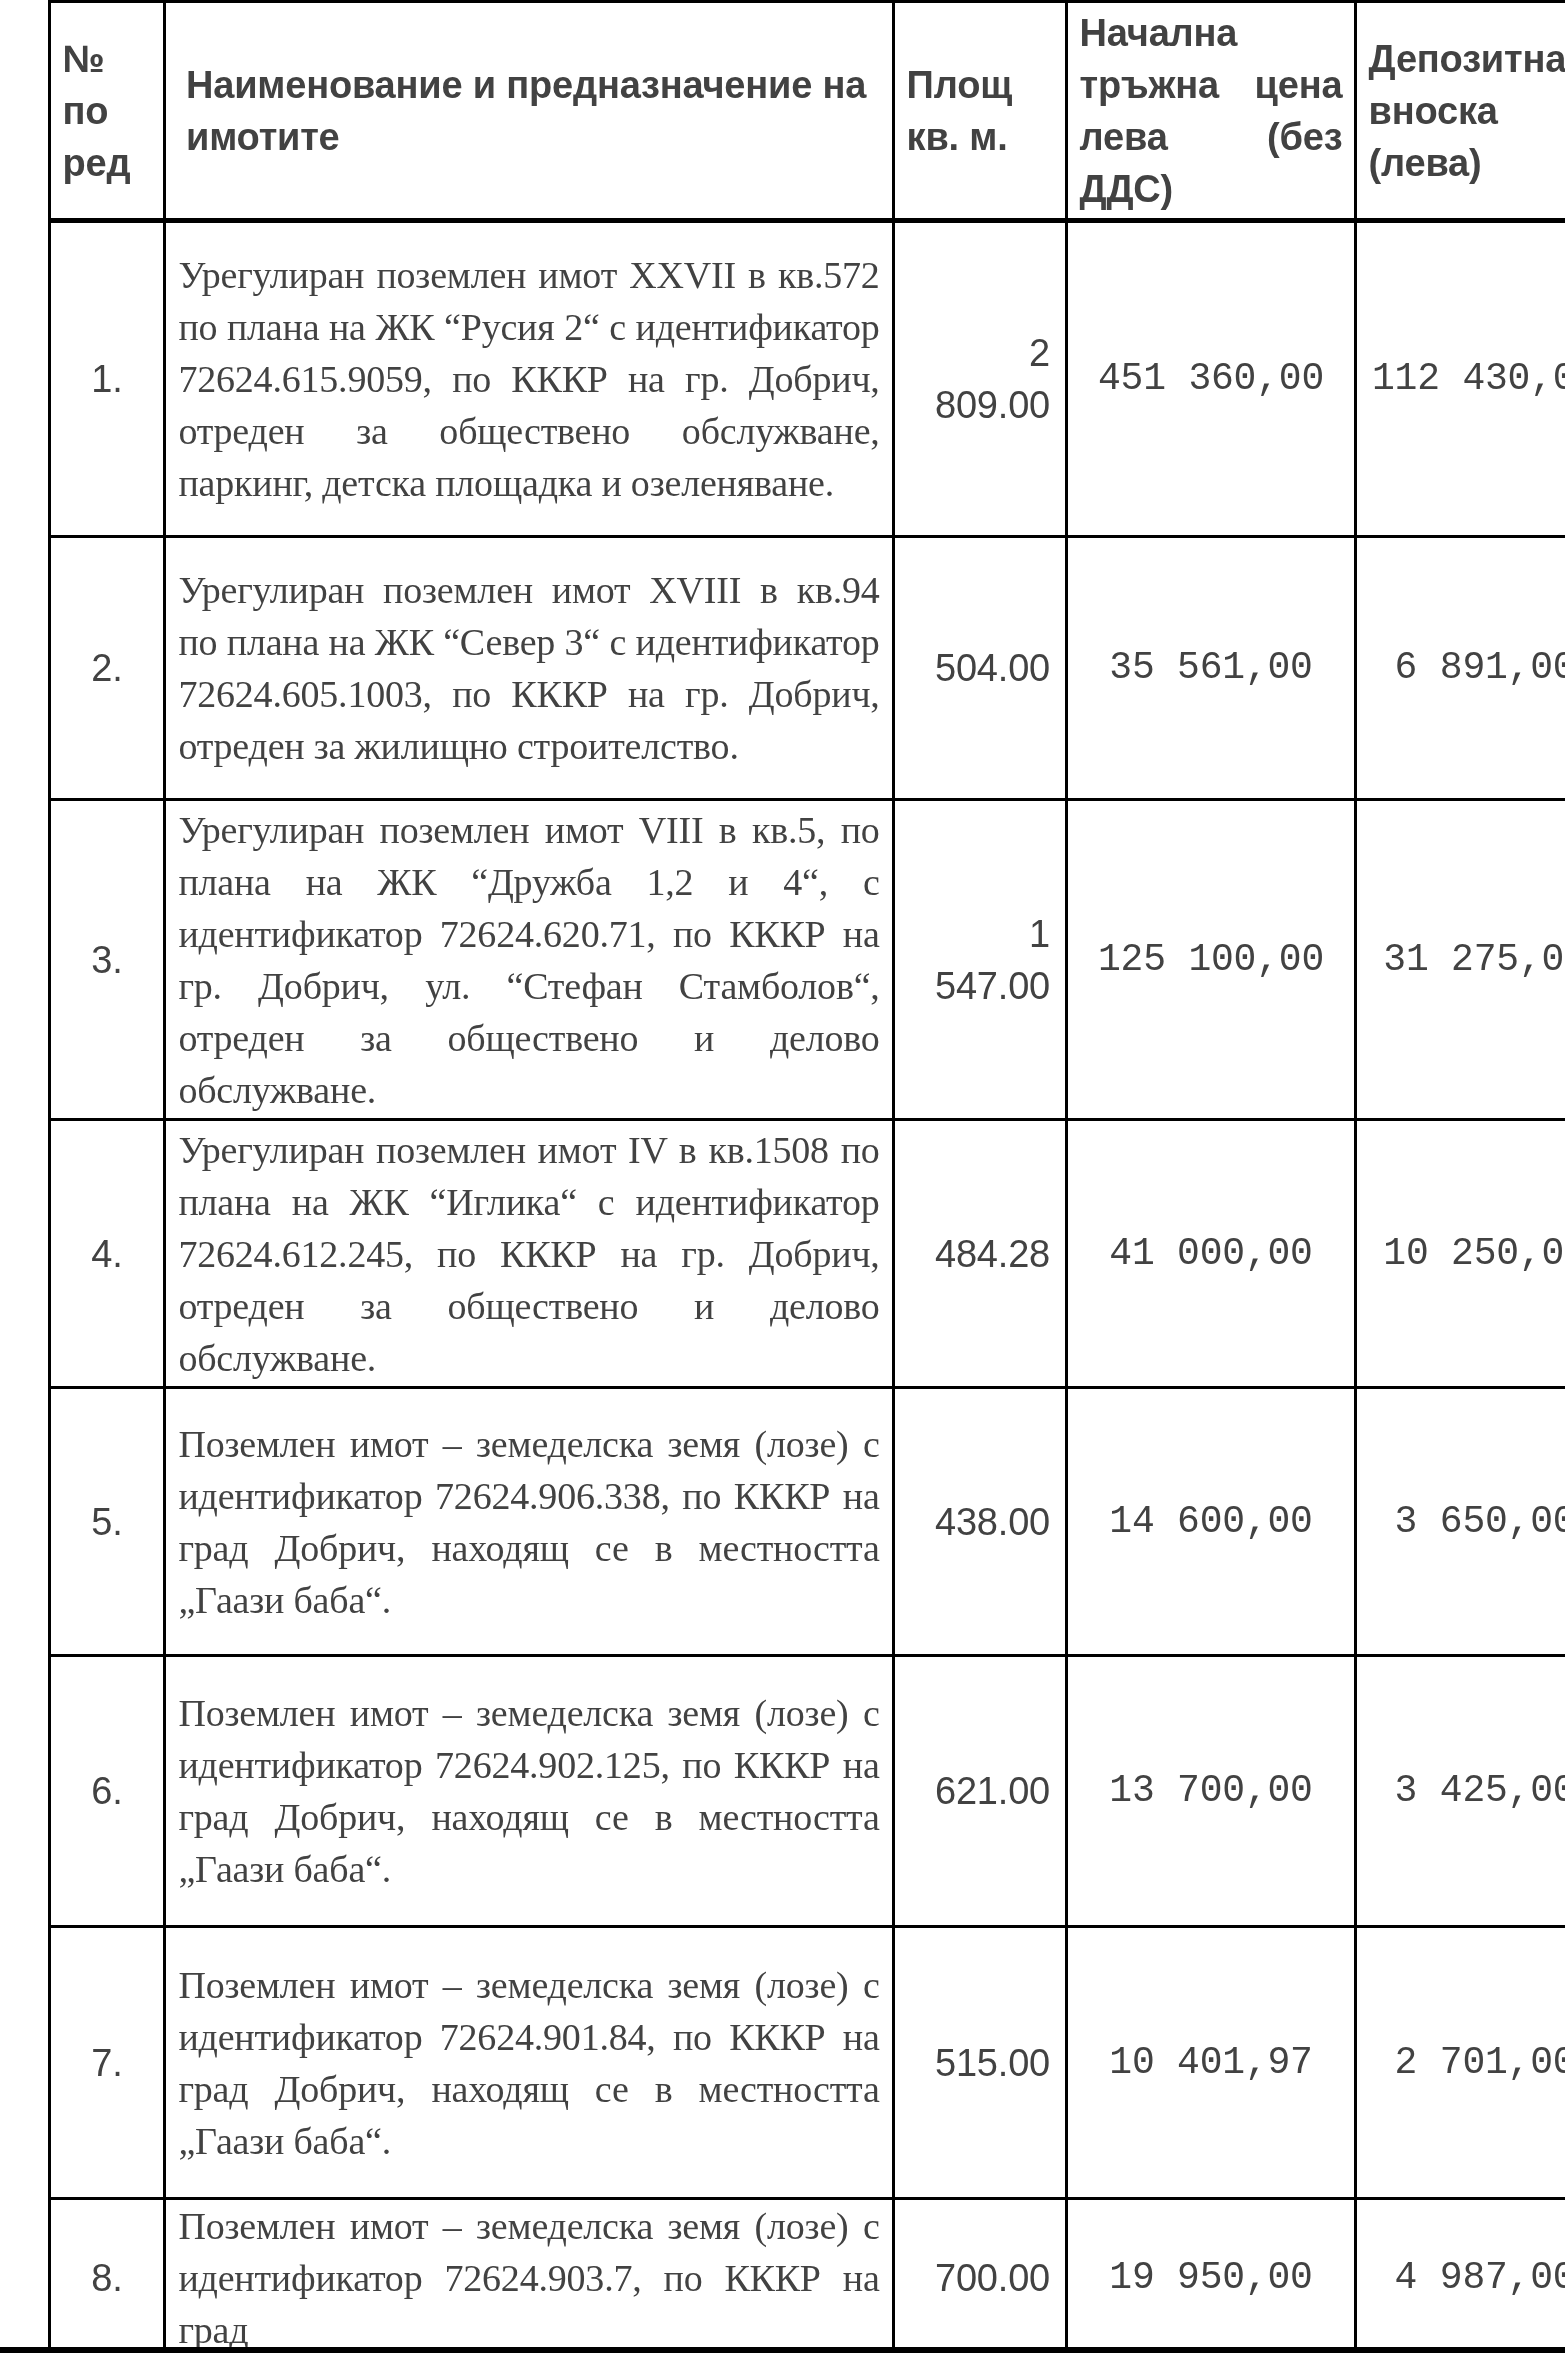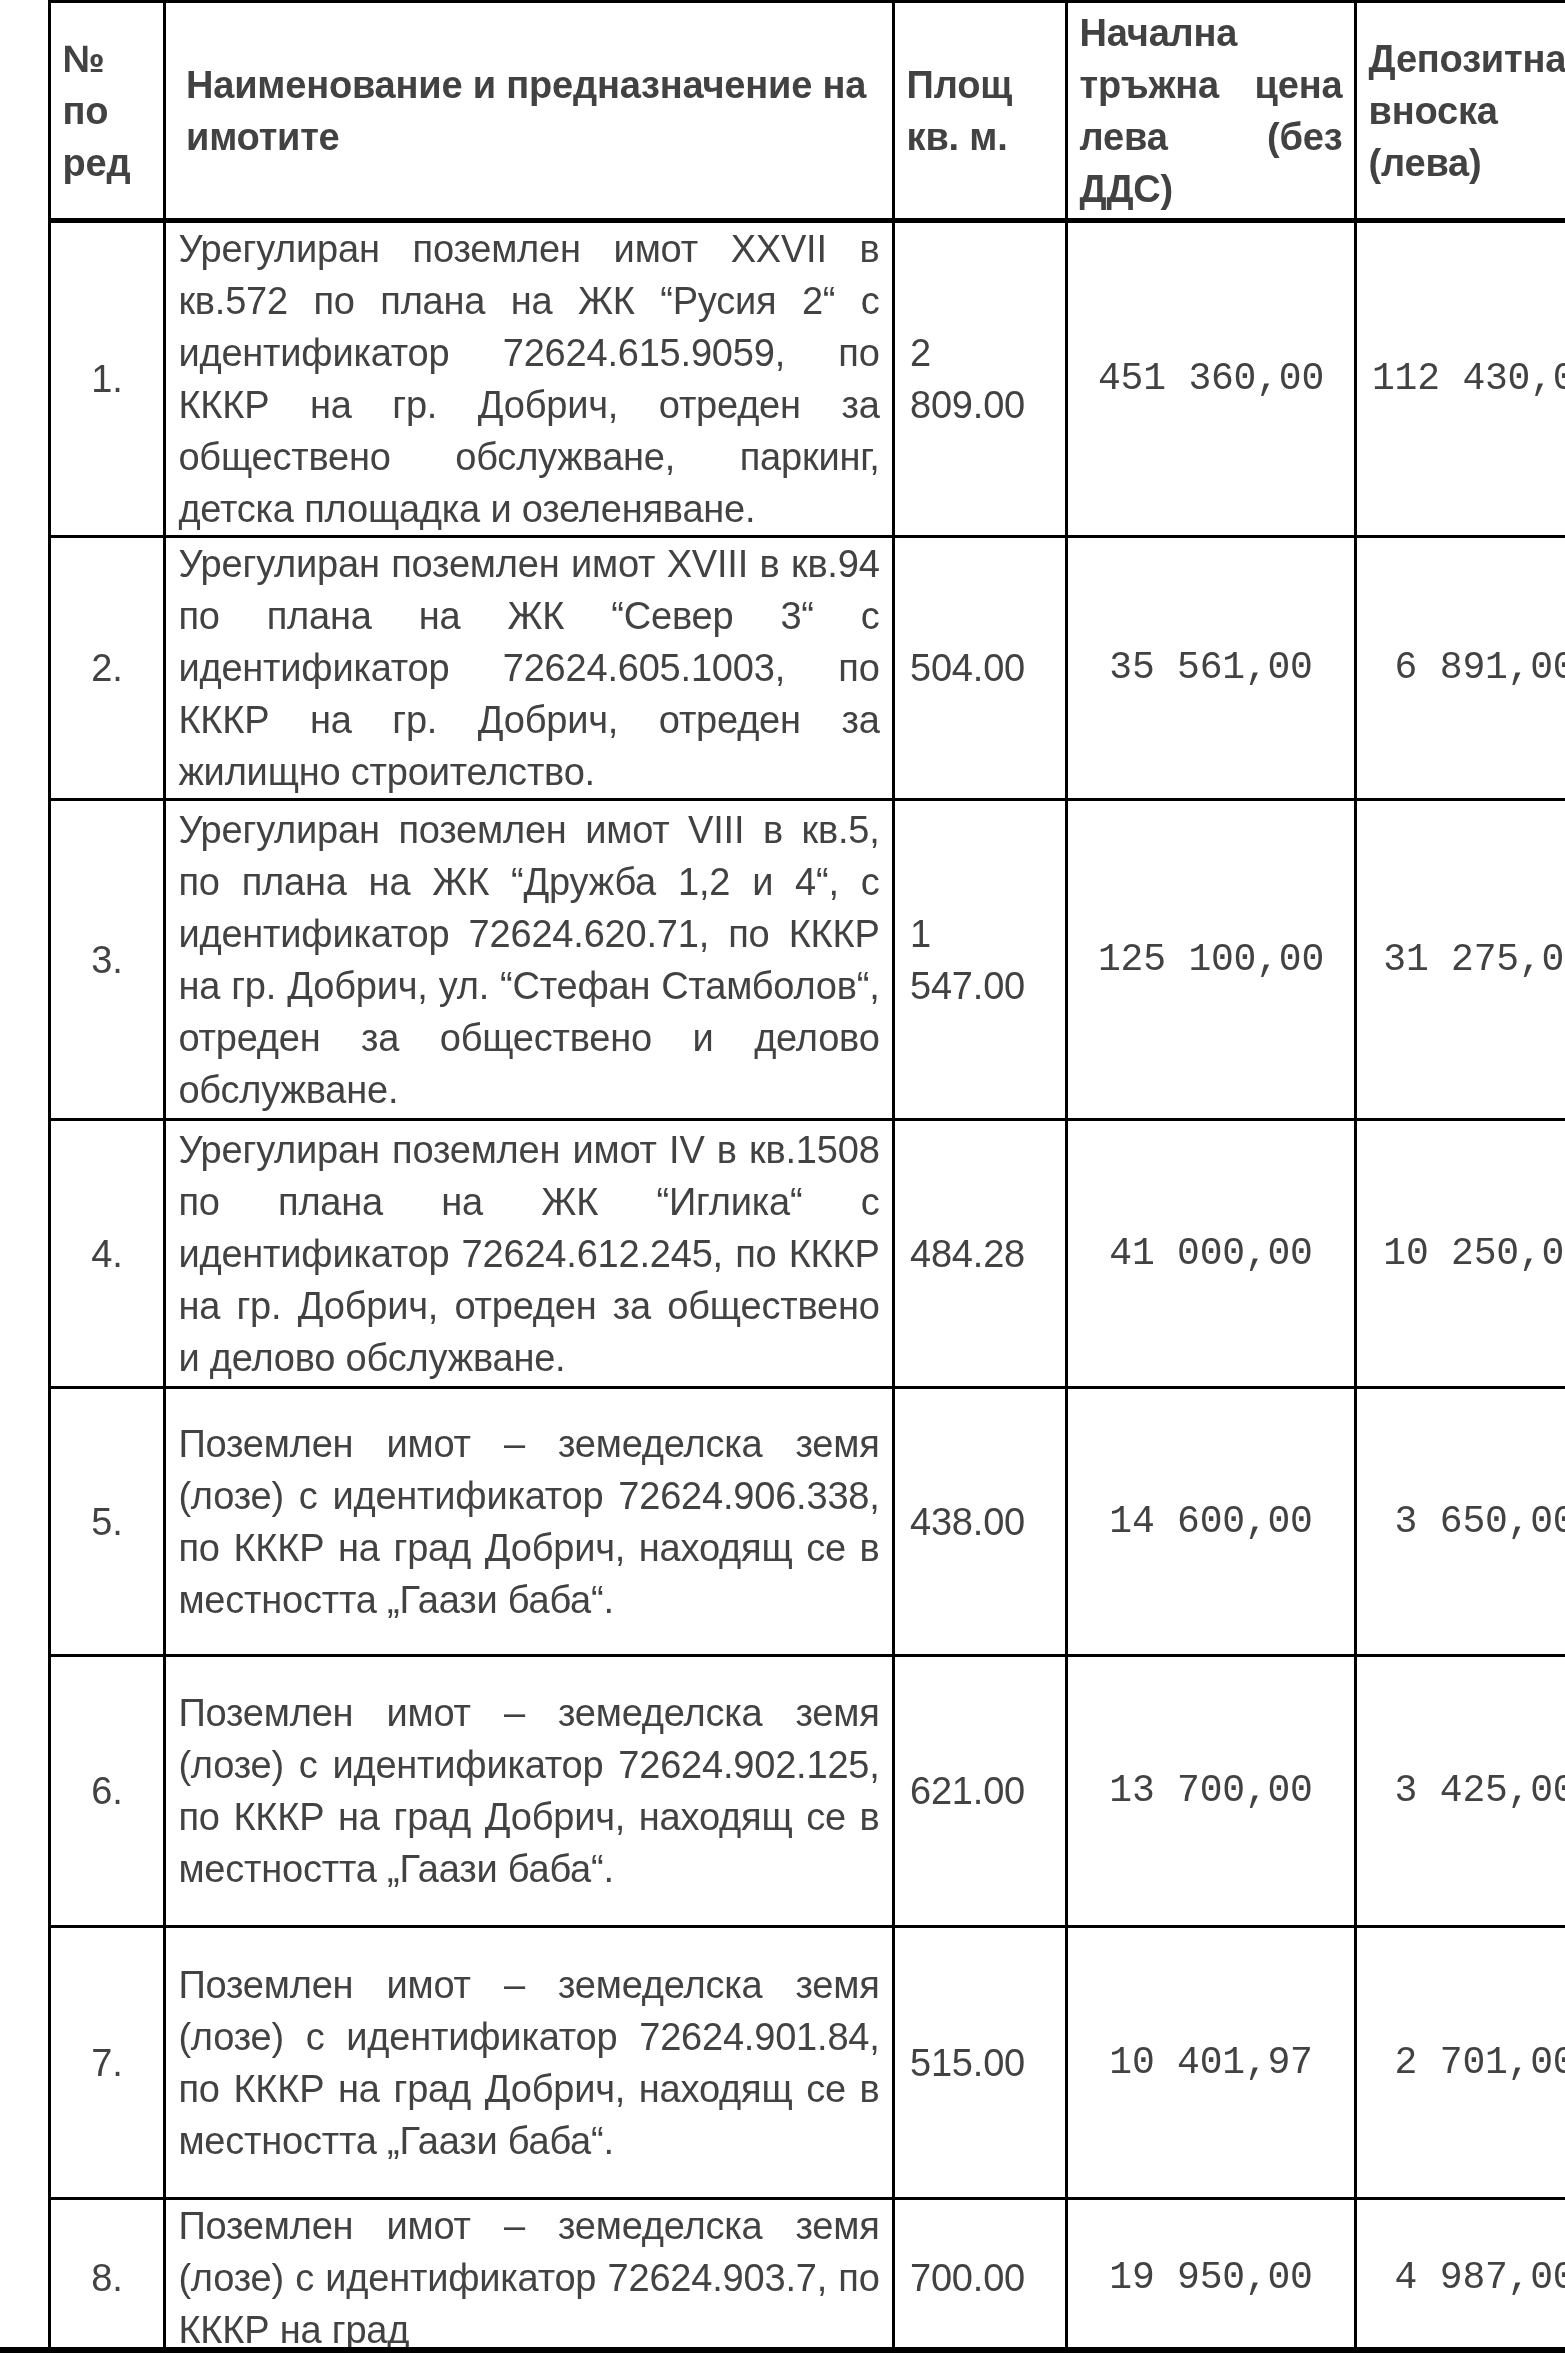--- a/index.html
+++ b/index.html
@@ -46,23 +46,24 @@
   table.auction thead th.h-name { padding: 0 20px; }
   table.auction thead th.h-price { text-align: justify; }
 
   td.cell-num {
     text-align: center;
     padding: 0;
   }
   td.cell-name {
     text-align: justify;
     padding: 0 12.4px;
+    font-family: Liberation Serif, serif;
   }
   td.cell-area {
-    text-align: left;
+    text-align: right;
     padding: 0 15px;
   }
   td.cell-price, td.cell-deposit {
     text-align: center;
     padding: 0 8.3px;
     font-family: Liberation Mono, monospace;
   }
 
   tr.hdr  { height: 219px; }
   tr.r0   { height: 316px; }

